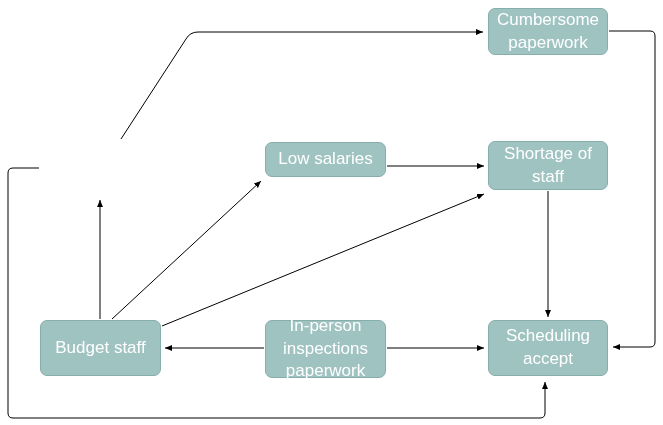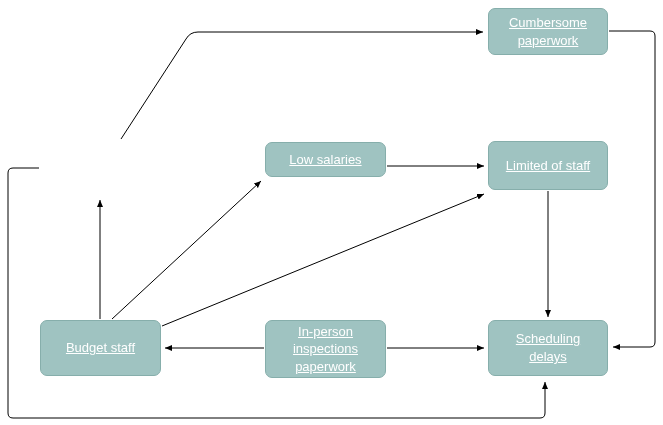--- a/index.html
+++ b/index.html
@@ -29,29 +29,28 @@
     fill: var(--edge-color, #000);
     stroke: none;
   }
   .node {
     position: absolute;
     box-sizing: border-box;
     background: var(--node-fill, #9fc3c1);
     border: 1px solid var(--node-border, #86aeab);
     border-radius: 7px;
     color: var(--node-text, #ffffff);
-    font-size: 13px;
+    font-size: 17px;
     line-height: 1.35;
     display: flex;
     align-items: center;
     justify-content: center;
     text-align: center;
     padding: 4px 8px;
     cursor: default;
-    text-decoration: underline;
   }
 </style>
 </head>
 <body>
 
 <div class="canvas">
 
   <svg class="edges" viewBox="0 0 663 425" xmlns="http://www.w3.org/2000/svg">
     <defs>
       <marker id="arrow" markerWidth="9" markerHeight="8" refX="7" refY="3" orient="auto" markerUnits="userSpaceOnUse">
@@ -83,28 +82,28 @@
   <div class="node" style="left:488px; top:8px; width:120px; height:47px;">
     <span>Cumbersome paperwork</span>
   </div>
 
 
   <div class="node" style="left:265px; top:142px; width:121px; height:35px;">
     <span>Low salaries</span>
   </div>
 
   <div class="node" style="left:488px; top:141px; width:120px; height:49px;">
-    <span>Limited of staff</span>
+    <span>Shortage of staff</span>
   </div>
 
   <div class="node" style="left:40px; top:320px; width:121px; height:56px;">
     <span>Budget staff</span>
   </div>
 
   <div class="node" style="left:265px; top:320px; width:121px; height:58px;">
     <span>In-person inspections paperwork</span>
   </div>
 
   <div class="node" style="left:488px; top:320px; width:120px; height:56px;">
-    <span>Scheduling delays</span>
+    <span>Scheduling accept</span>
   </div>
 
 </div>
 
 </body></html>

